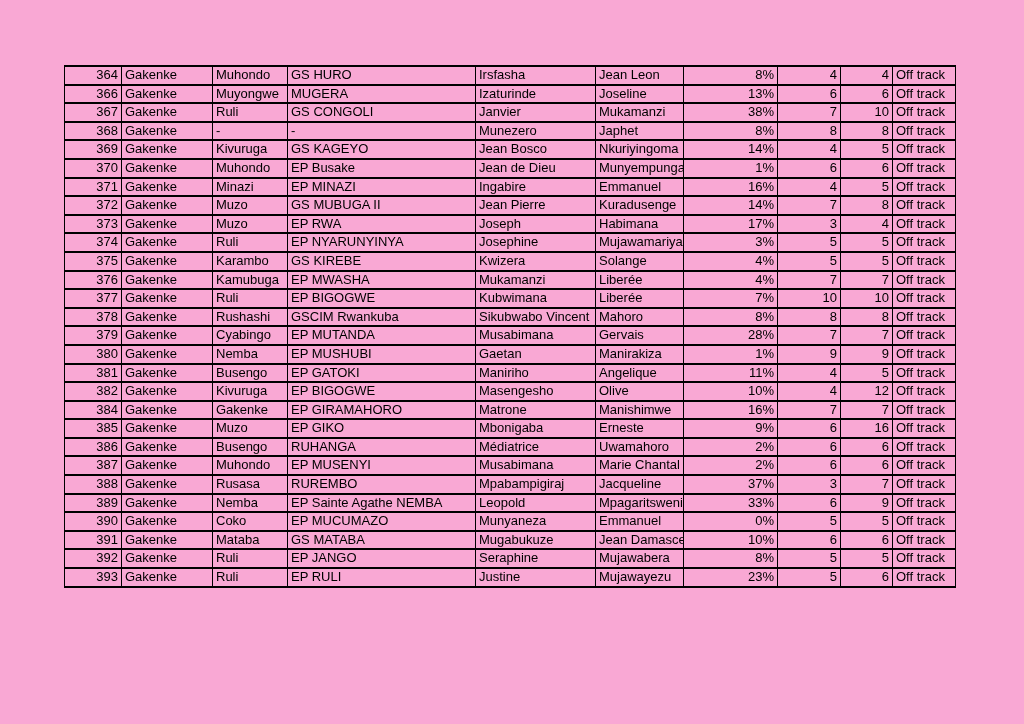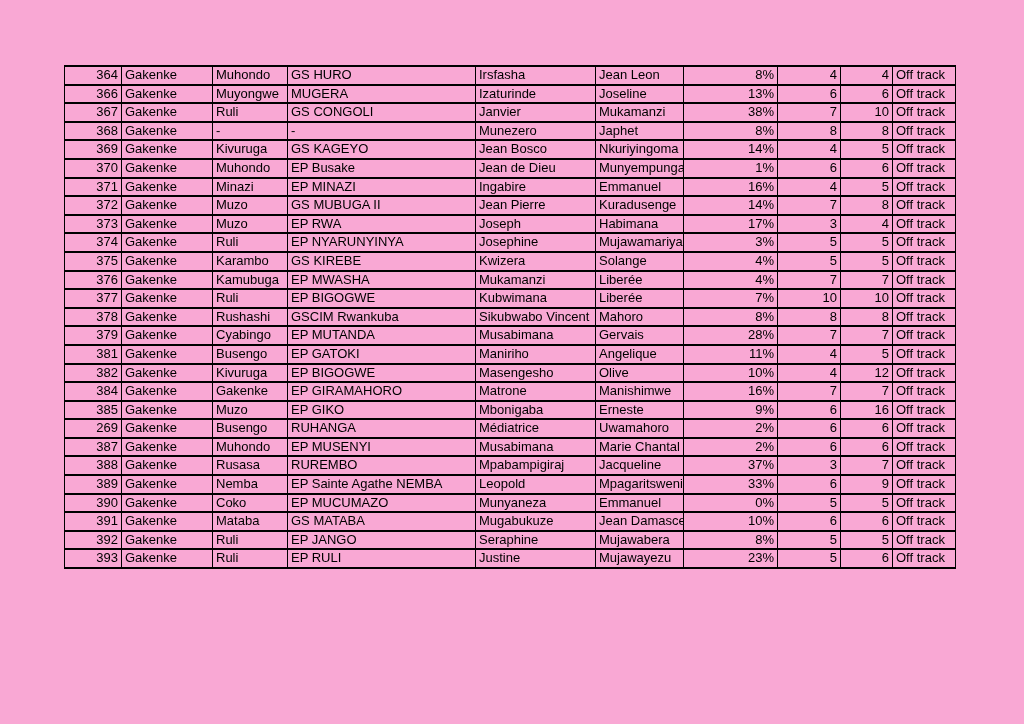--- a/index.html
+++ b/index.html
@@ -249,20 +249,32 @@
           <td class="c2">Cyabingo</td>
           <td class="c3">EP MUTANDA</td>
           <td class="c4">Musabimana</td>
           <td class="c5">Gervais</td>
           <td class="c6">28%</td>
           <td class="c7">7</td>
           <td class="c8">7</td>
           <td class="c9">Off track</td>
         </tr>
         <tr>
+          <td class="c0">380</td>
+          <td class="c1">Gakenke</td>
+          <td class="c2">Nemba</td>
+          <td class="c3">EP MUSHUBI</td>
+          <td class="c4">Gaetan</td>
+          <td class="c5">Manirakiza</td>
+          <td class="c6">1%</td>
+          <td class="c7">9</td>
+          <td class="c8">9</td>
+          <td class="c9">Off track</td>
+        </tr>
+        <tr>
           <td class="c0">381</td>
           <td class="c1">Gakenke</td>
           <td class="c2">Busengo</td>
           <td class="c3">EP GATOKI</td>
           <td class="c4">Maniriho</td>
           <td class="c5">Angelique</td>
           <td class="c6">11%</td>
           <td class="c7">4</td>
           <td class="c8">5</td>
           <td class="c9">Off track</td>
@@ -297,21 +309,21 @@
           <td class="c2">Muzo</td>
           <td class="c3">EP GIKO</td>
           <td class="c4">Mbonigaba</td>
           <td class="c5">Erneste</td>
           <td class="c6">9%</td>
           <td class="c7">6</td>
           <td class="c8">16</td>
           <td class="c9">Off track</td>
         </tr>
         <tr>
-          <td class="c0">269</td>
+          <td class="c0">386</td>
           <td class="c1">Gakenke</td>
           <td class="c2">Busengo</td>
           <td class="c3">RUHANGA</td>
           <td class="c4">Médiatrice</td>
           <td class="c5">Uwamahoro</td>
           <td class="c6">2%</td>
           <td class="c7">6</td>
           <td class="c8">6</td>
           <td class="c9">Off track</td>
         </tr>

